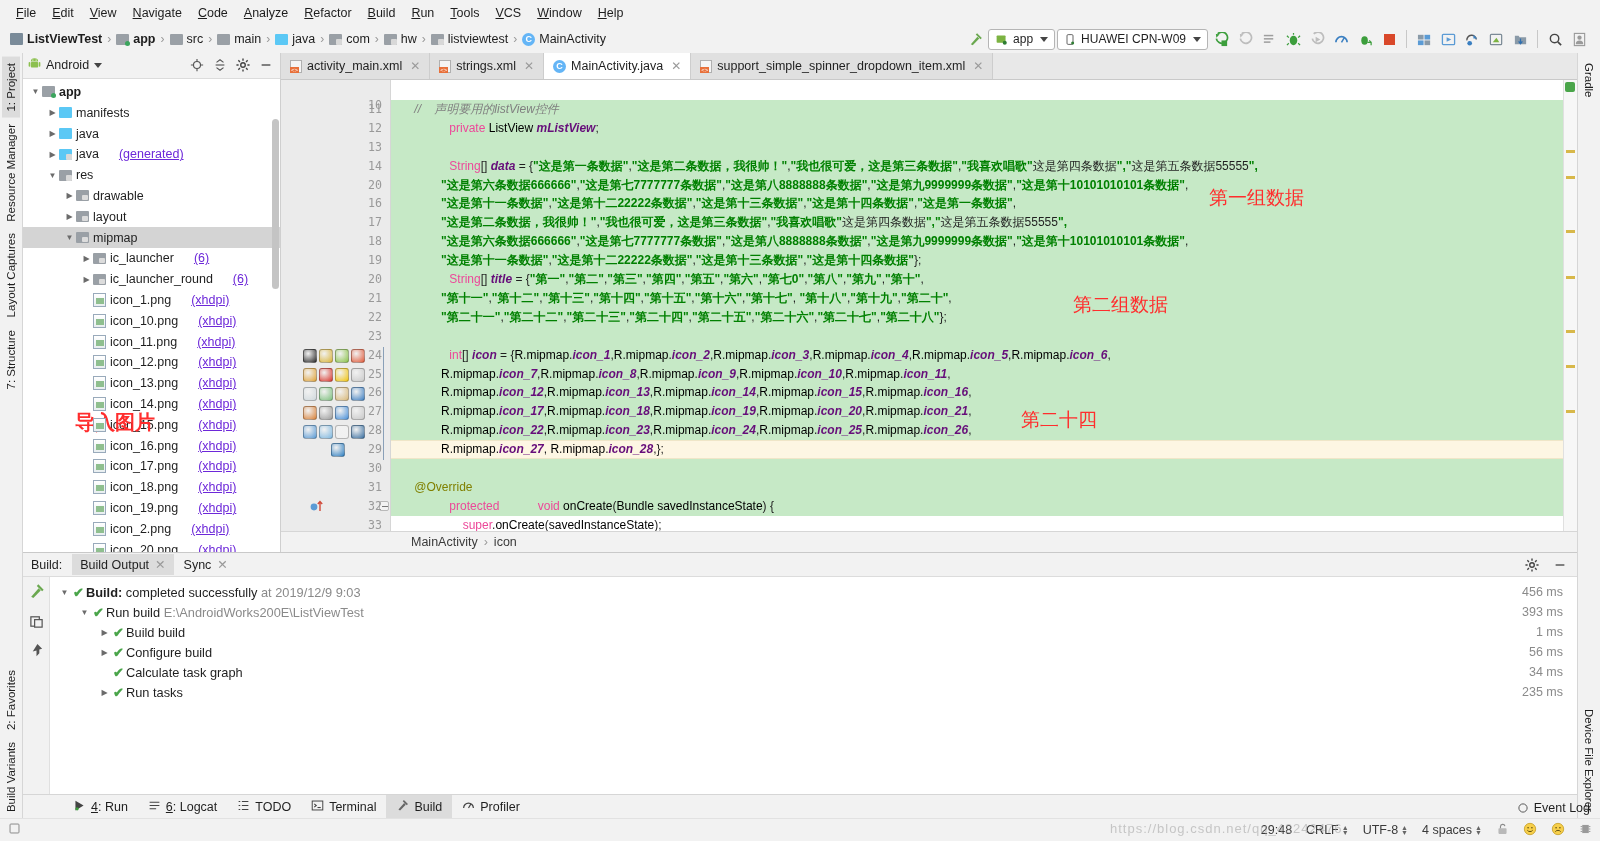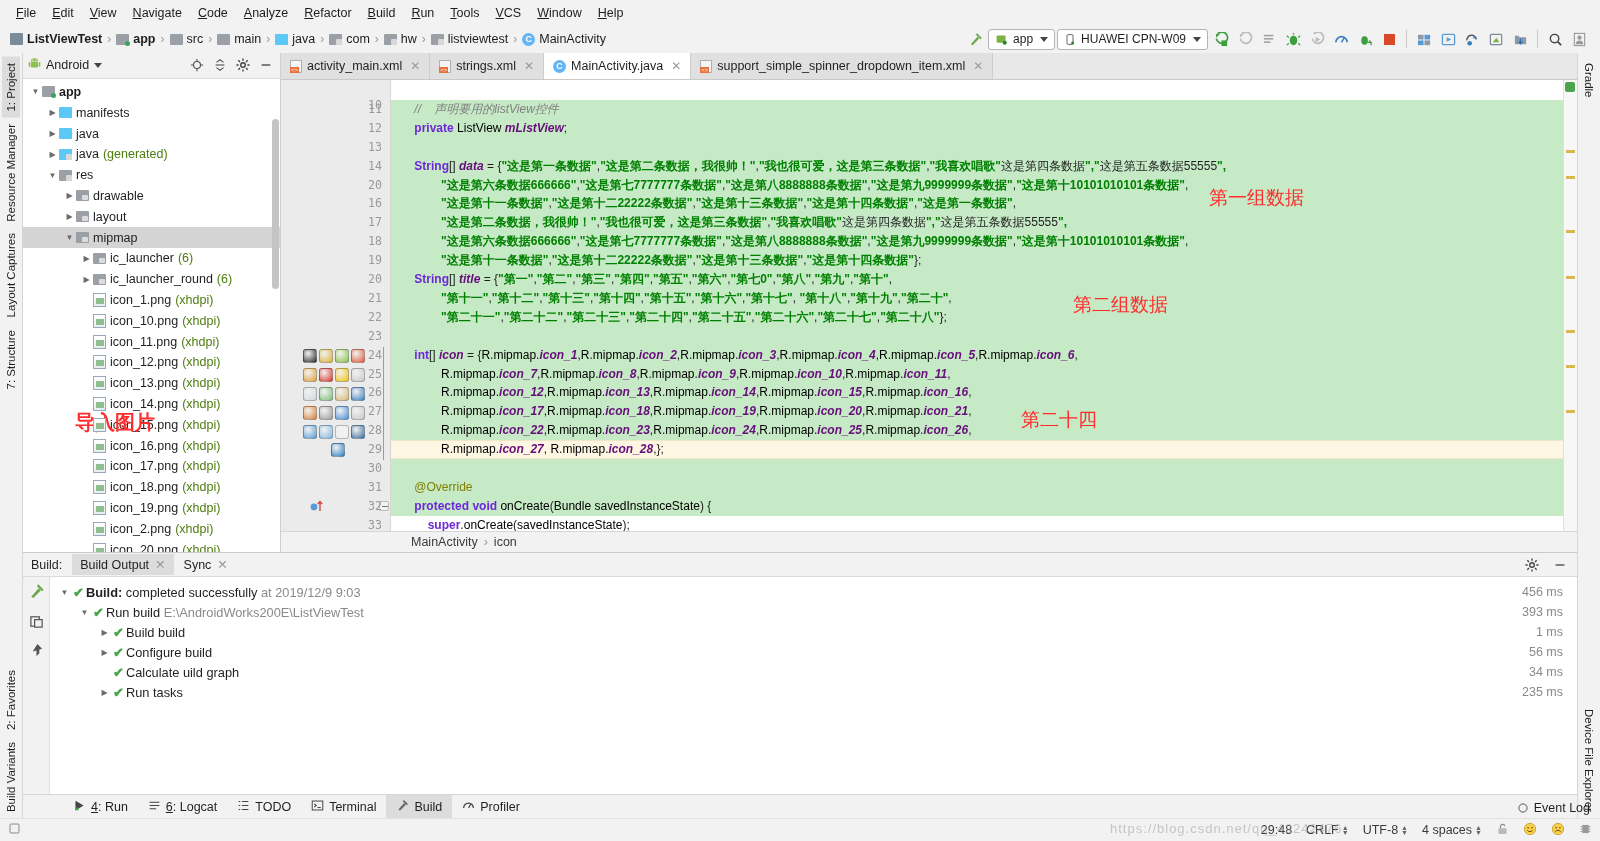--- a/index.html
+++ b/index.html
@@ -57,21 +57,21 @@
   .proj-head .hcaret { width:0;height:0;border-left:4px solid transparent;border-right:4px solid transparent;border-top:5px solid #444; }
   .proj-head .spacer { flex: 1 1 auto; }
   .hbtn { width: 18px; height: 18px; display: flex; align-items: center; justify-content: center; }
 
   .tree { flex: 1 1 auto; overflow: hidden; padding-top: 3px; background: #fff; position: relative; }
   .trow { height: 20.8px; display: flex; align-items: center; font-size: 12.5px; white-space: nowrap; padding-right: 4px; }
   .trow.sel { background: #d4d4d4; }
   .tarrow { width: 13px; text-align: center; color: #6b6b6b; font-size: 8px; flex: 0 0 13px; }
   .tlabel { margin-left: 4px; }
   .tlabel.bold { font-weight: bold; }
-  .tmuted { color: #4d7c0f; margin-left: 4px; }
+  .tmuted { color: #6d28d9; margin-left: 20px; text-decoration: underline; }
   .pngicon { width: 13px; height: 14px; background: linear-gradient(#ffffff,#e8eef0); border: 1px solid #9ab; position: relative; flex: 0 0 13px; }
   .pngicon::after { content:""; position:absolute; left:2px; bottom:2px; width:8px; height:6px; background:#8fbf8f; }
   .drd-icon { width: 13px; height: 11px; background: #9aa0a6; border-radius: 1px; position: relative; flex:0 0 13px;}
   .drd-icon::after { content:""; position:absolute; right:1px; bottom:1px; width:6px; height:5px; background:#dcdcdc; border-radius:1px;}
 
   .tree-scroll { position: absolute; right: 1px; top: 40px; width: 7px; height: 170px; background: #c4c4c4; border-radius: 4px; }
 
   
   .editorcol { flex: 1 1 auto; display: flex; flex-direction: column; min-width: 0; }
   .tabstrip { height: 27px; background: #e8e8e8; display: flex; align-items: stretch; border-bottom: 1px solid #c9c9c9; }
@@ -83,21 +83,21 @@
 
   .editor-wrap { flex: 1 1 auto; display: flex; min-height: 0; position: relative; background: #fff; }
   .gutter { width: 110px; flex: 0 0 110px; background: #ebebeb; border-right: 1px solid #d6d6d6; position: relative; }
   .ed-area { flex: 1 1 auto; position: relative; background: #fff; overflow: hidden; }
   .sel-block { position: absolute; left: 0; right: 0; background: #c6e9c6; }
   .ln { position: absolute; left: 0; height: 18.9px; line-height: 18.9px; padding-left: 10px; white-space: pre; }
 
   .gl { position: absolute; right: 8px; width: 40px; text-align: right; font-family: "DejaVu Sans Mono", monospace; font-size: 11.6px; line-height: 18.9px; height: 18.9px; color: #999; }
 
   
-  .kw { color: #6d28d9; font-weight: bold; }
+  .kw { color: #ec4899; font-weight: normal; margin-left: 35px; }
   .cm { color: #808080; font-style: italic; }
   .str { color: #008000; font-weight: bold; }
   .fld { color: #660e7a; font-weight: bold; font-style: italic; }
   .anno { color: #808000; }
   .ident { color: #000000; }
 
   .ann-red { position: absolute; color: #ff2d2d; font-size: 19px; font-family: "DejaVu Sans", sans-serif; white-space: nowrap; }
 
   .curline { position: absolute; left: 0; right: 0; height: 18.9px; background: #fdf6e3; border-top: 1px solid #efe6c8; border-bottom: 1px solid #efe6c8; }
 
@@ -775,21 +775,21 @@
                 <span style="width:48px;flex:0 0 48px;"></span>
                 <span class="bar">▶</span>
                 <span class="chk">✔</span>
                 <span>Configure build</span>
                 <span class="ms">56 ms</span>
               </div>
               <div class="brow">
                 <span style="width:48px;flex:0 0 48px;"></span>
                 <span class="bar"></span>
                 <span class="chk">✔</span>
-                <span>Calculate uild graph</span>
+                <span>Calculate task graph</span>
                 <span class="ms">34 ms</span>
               </div>
               <div class="brow">
                 <span style="width:48px;flex:0 0 48px;"></span>
                 <span class="bar">▶</span>
                 <span class="chk">✔</span>
                 <span>Run tasks</span>
                 <span class="ms">235 ms</span>
               </div>
             </div>

